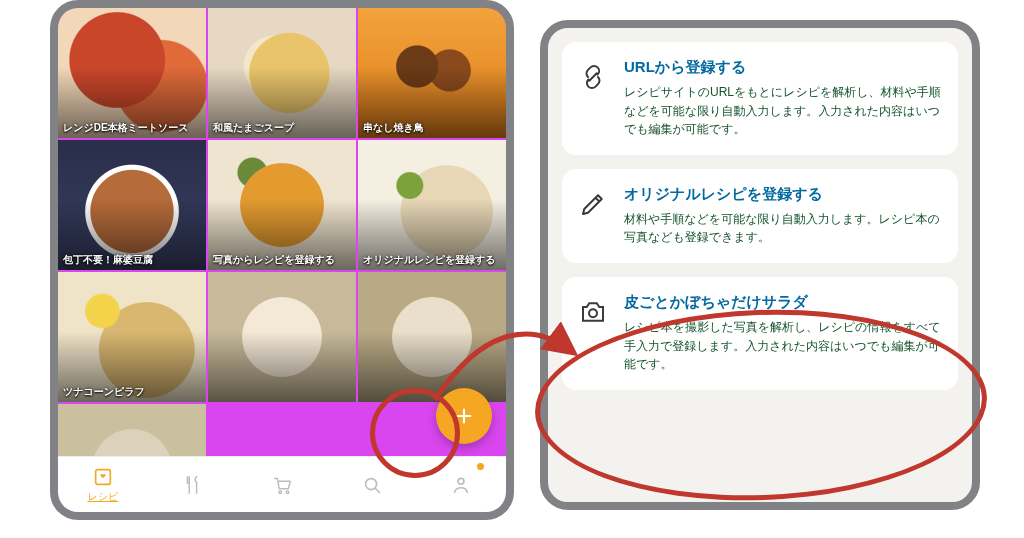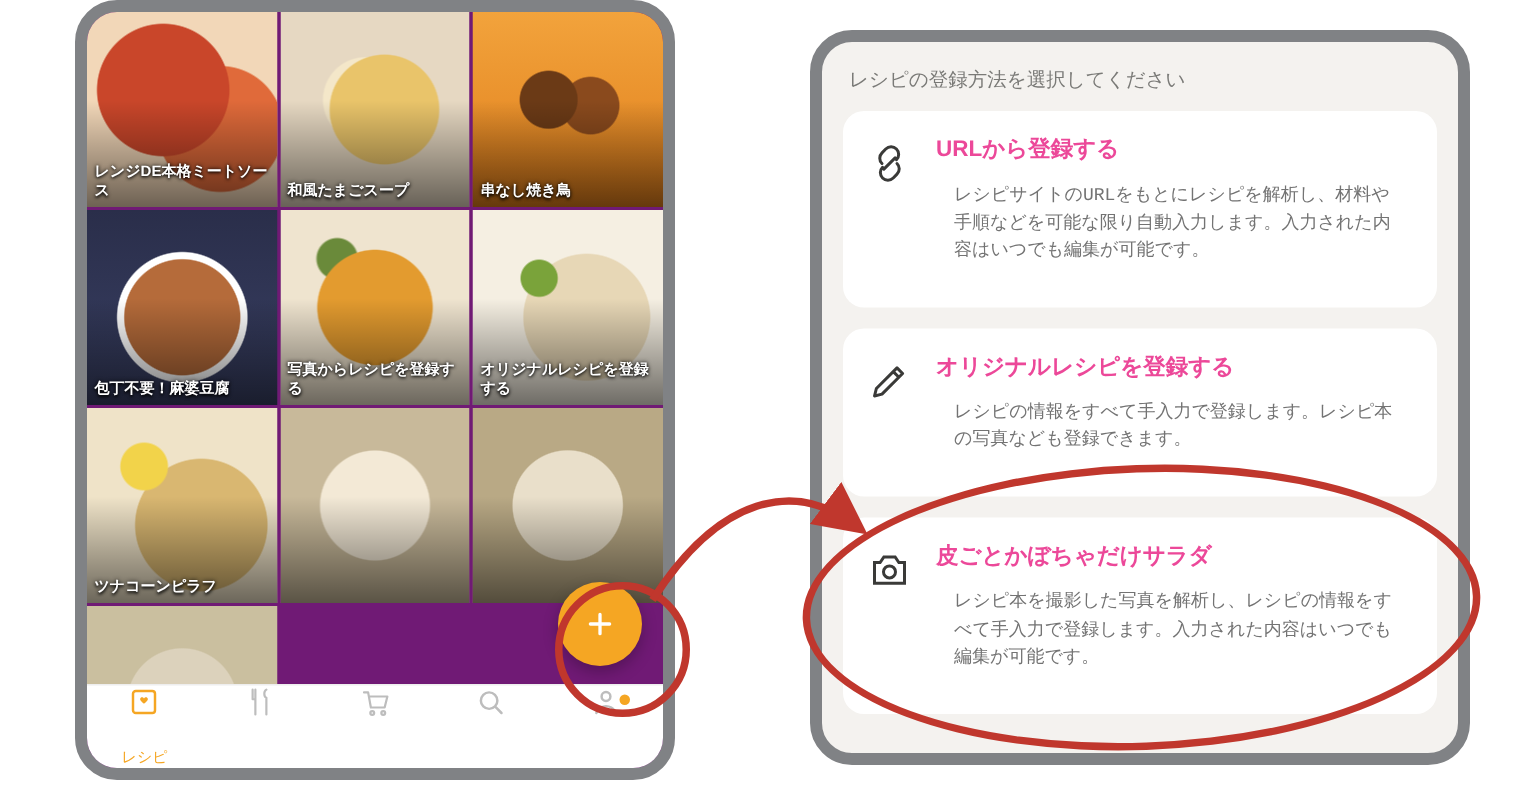--- a/index.html
+++ b/index.html
@@ -12,25 +12,25 @@
     font-family: -apple-system, "Hiragino Sans", "Hiragino Kaku Gothic ProN", Meiryo, sans-serif;
     position: relative;
     overflow: hidden;
   }
 
   
   .phone {
     position: absolute;
     left: 50px;
     top: 0px;
-    width: 400px;
+    width: 464px;
     height: 520px;
     border: 8px solid #808285;
     border-radius: 28px;
-    background: #701a75;
+    background: #d946ef;
     overflow: hidden;
   }
   .grid {
     display: grid;
     grid-template-columns: repeat(3, 1fr);
     grid-auto-rows: 130px;
     gap: 2px;
     padding: 0;
     height: 450px;
     overflow: hidden;
@@ -133,25 +133,26 @@
     height: 56px;
     background: #fff;
     border-top: 1px solid #eee;
     display: flex;
   }
   .tab {
     flex: 1;
     display: flex;
     flex-direction: column;
     align-items: center;
-    justify-content: space-between;
+    justify-content: center;
     gap: 2px;
     font-size: 10px;
     color: #bdbdbd;
     position: relative;
+    text-decoration: underline;
   }
   .tab.active { color: #f5a623; }
   .tab svg { width: 22px; height: 22px; }
   .tab .dot {
     position: absolute;
     top: 6px;
     right: 22px;
     width: 7px; height: 7px;
     border-radius: 50%;
     background: #f5a623;
@@ -189,28 +190,27 @@
     display: flex;
     align-items: center;
     justify-content: center;
     padding-top: 4px;
   }
   .card .ico svg { width: 30px; height: 30px; stroke: #3a3a38; fill: none; stroke-width: 1.6; }
   .card h3 {
     margin: 0 0 6px;
     font-size: 15px;
     font-weight: 700;
-    color: #ec4899;
+    color: #0369a1;
   }
   .card p {
-    margin: 12px;
+    margin: 0;
     font-size: 12px;
     line-height: 1.55;
-    color: #737373;
-    font-family: Liberation Mono, monospace;
+    color: #14532d;
   }
 
   
   .anno {
     position: absolute;
     border: 5px solid #c0372d;
     border-radius: 50%;
     pointer-events: none;
     z-index: 20;
   }
@@ -307,21 +307,20 @@
       <span class="dot"></span>
       <svg viewBox="0 0 24 24" fill="none" stroke="currentColor" stroke-width="1.8">
         <circle cx="12" cy="8" r="3.2"></circle>
           <path d="M5 20c1-4 5-5 7-5s6 1 7 5" stroke-linecap="round"></path>
       </svg>
     </div>
   </div>
 </div>
 
 <div class="sheet">
-  <div class="sheet-title">レシピの登録方法を選択してください</div>
 
   <div class="card">
     <div class="ico">
       <svg viewBox="0 0 24 24">
           <path d="M9 15l6-6M8 12a4 4 0 0 1 0-5.7l2-2a4 4 0 0 1 5.7 5.7M16 12a4 4 0 0 1 0 5.7l-2 2a4 4 0 0 1-5.7-5.7" stroke-linecap="round"></path>
         </svg>
     </div>
     <div>
       <h3>URLから登録する</h3>
       <p>レシピサイトのURLをもとにレシピを解析し、材料や手順などを可能な限り自動入力します。入力された内容はいつでも編集が可能です。</p>
@@ -329,21 +328,21 @@
   </div>
 
   <div class="card">
     <div class="ico">
       <svg viewBox="0 0 24 24">
           <path d="M4 20l1-4L16 5l3 3L8 19l-4 1zM14 7l3 3" stroke-linejoin="round"></path>
         </svg>
     </div>
     <div>
       <h3>オリジナルレシピを登録する</h3>
-      <p>レシピの情報をすべて手入力で登録します。レシピ本の写真なども登録できます。</p>
+      <p>材料や手順などを可能な限り自動入力します。レシピ本の写真なども登録できます。</p>
     </div>
   </div>
 
   <div class="card">
     <div class="ico">
       <svg viewBox="0 0 24 24">
           <path d="M4 8h3l2-3h6l2 3h3v11H4z"></path>
           <circle cx="12" cy="13" r="3.2"></circle>
         </svg>
     </div>

